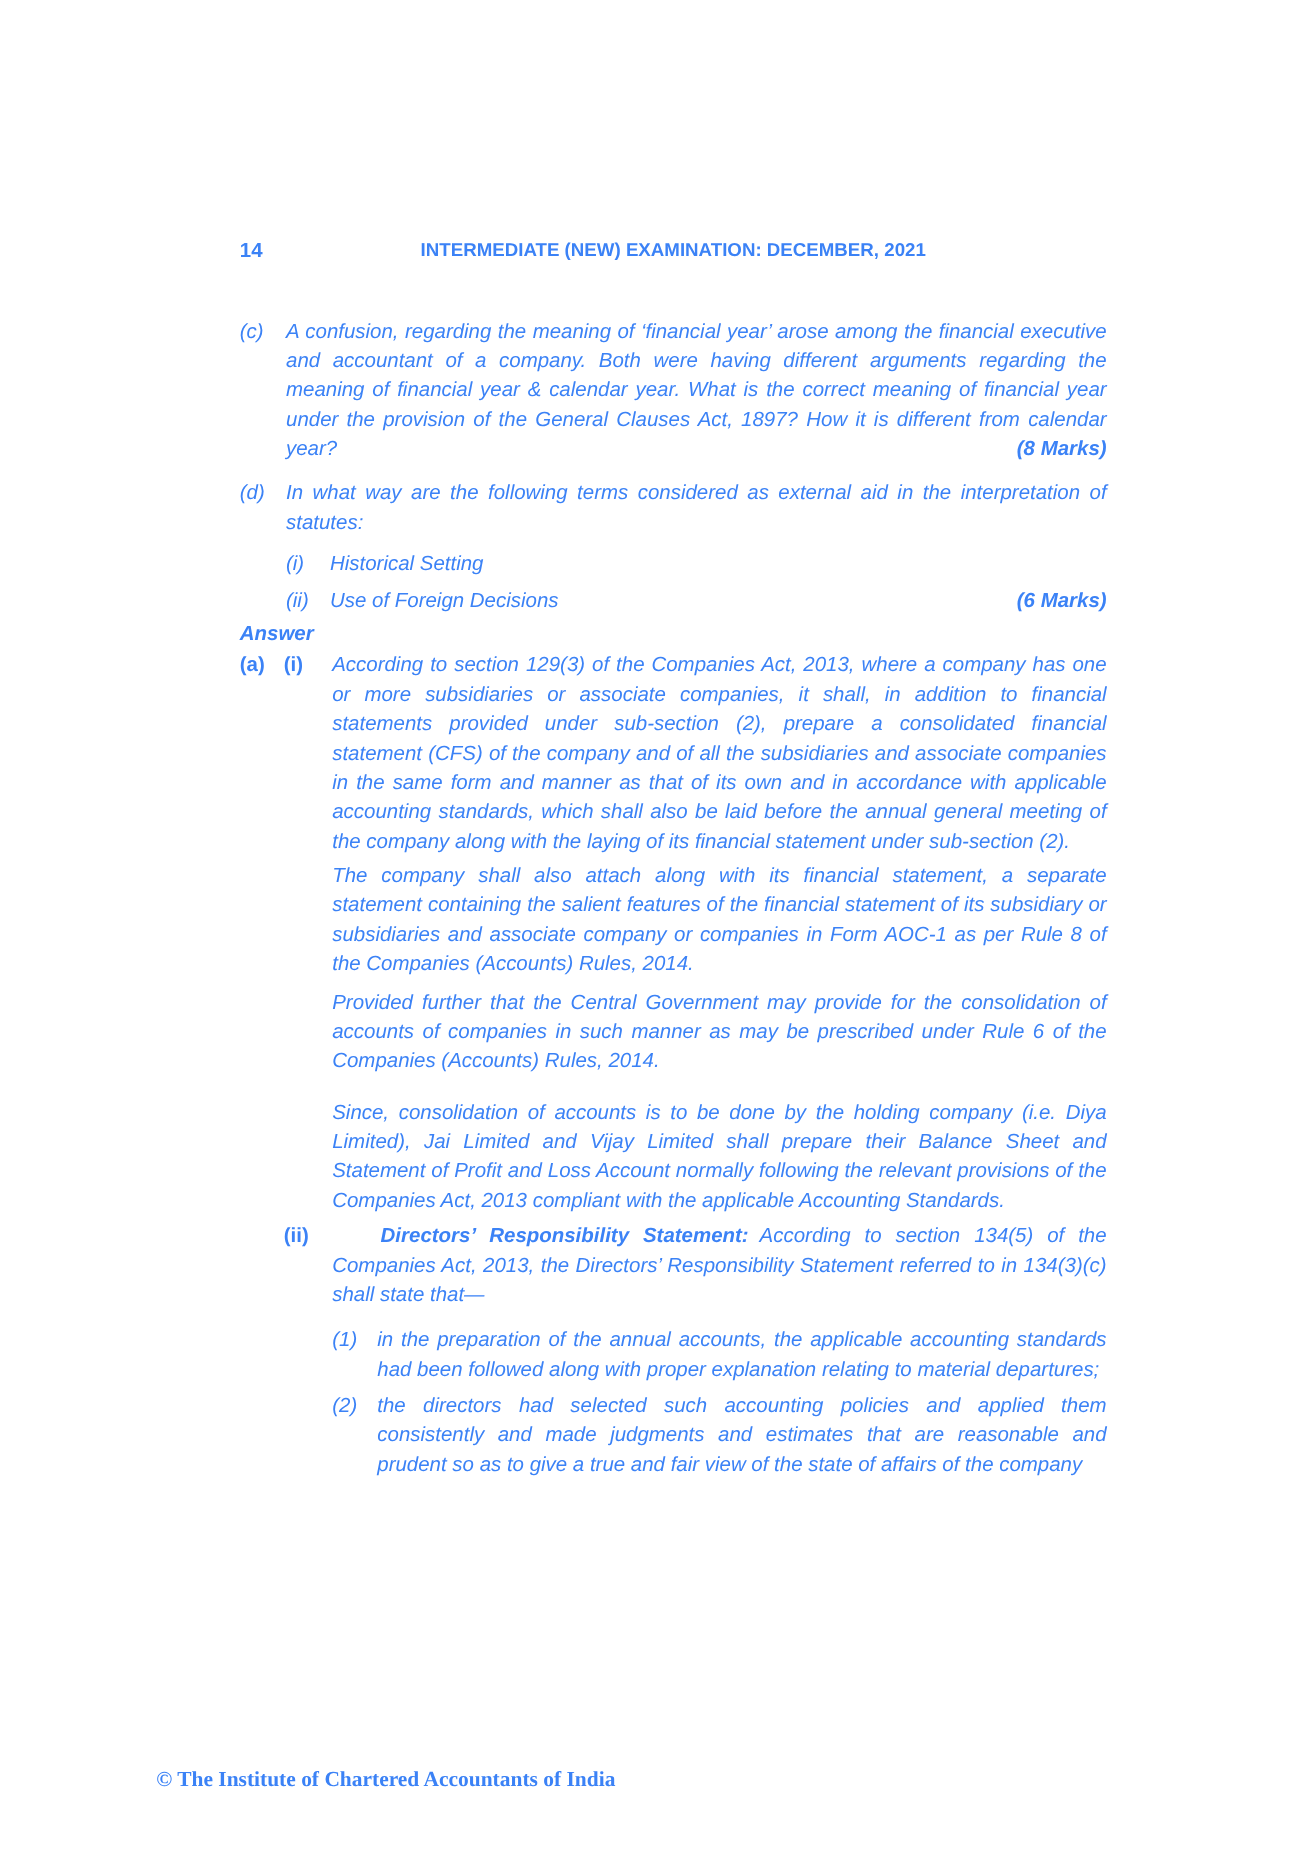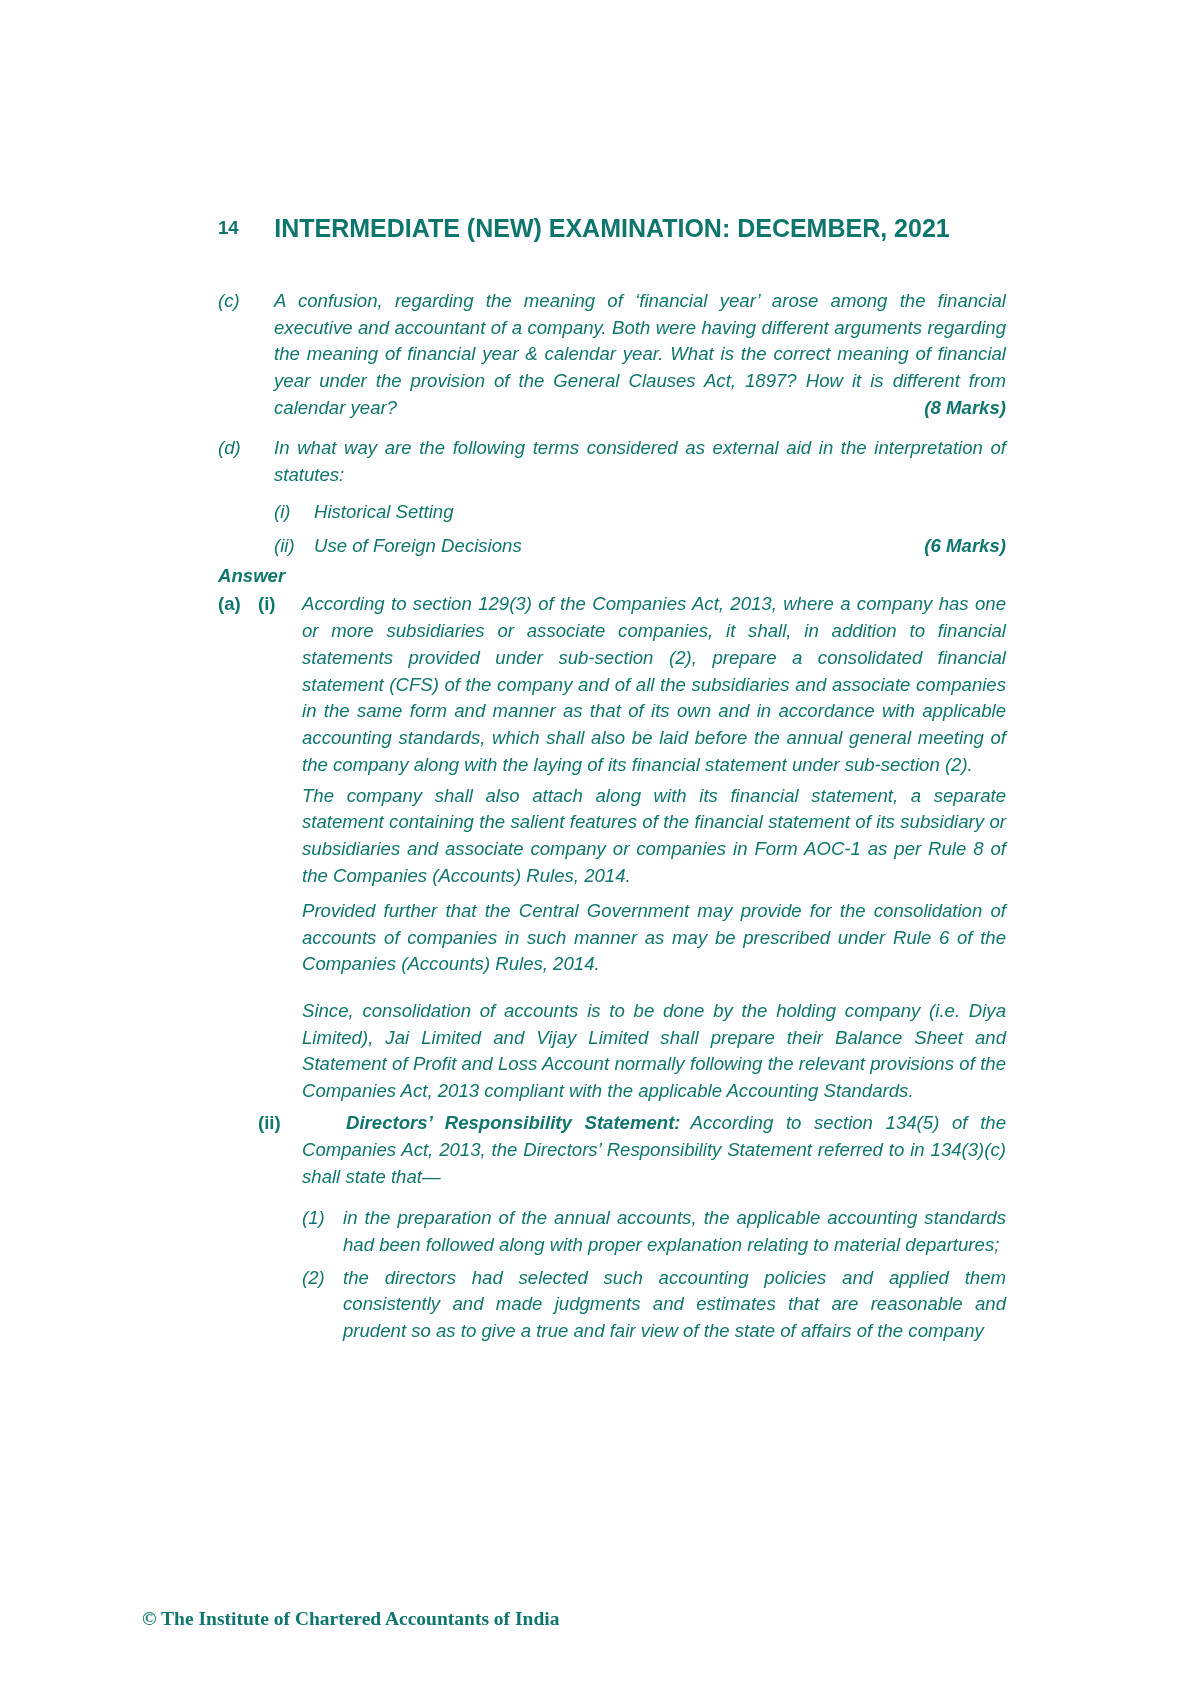--- a/index.html
+++ b/index.html
@@ -1,39 +1,39 @@
 <!DOCTYPE html>
 <html><head>
 <meta charset="utf-8">
 <style>
   html,body{margin:0;padding:0;background:#ffffff;}
   .page{
     position:relative;
     width:1191px;height:1684px;
     background:#ffffff;
-    color:#0f766e;
+    color:#3b82f6;
     font-family:"Liberation Sans","DejaVu Sans",sans-serif;
     overflow:hidden;
   }
   .hdr-num{
     position:absolute;left:218px;top:215px;
     font-size:18.6px;line-height:26.7px;font-weight:bold;
   }
   .hdr-title{
     position:absolute;left:218px;top:215px;width:788px;
-    text-align:center;font-size:25px;line-height:26.7px;font-weight:bold;
+    text-align:center;font-size:17px;line-height:26.7px;font-weight:bold;
   }
   .content{
     position:absolute;left:218px;top:288px;width:788px;
     font-size:18.6px;line-height:26.7px;
   }
   .row{display:flex;align-items:flex-start;}
   .q{font-style:italic;}
   .q-label{width:42px;flex:none;}
-  .q-body{flex:1;min-width:0;margin-left:14px;}
+  .q-body{flex:1;min-width:0;}
   .sub-label{width:40px;flex:none;}
   .sub-text{flex:1;min-width:0;}
   .a-label{width:40px;flex:none;font-weight:bold;}
   .a-sub{width:44px;flex:none;font-weight:bold;}
   .a-body{flex:1;min-width:0;font-style:italic;}
   .li-label{width:41px;flex:none;}
   .li-text{flex:1;min-width:0;}
   .just{text-align:justify;}
   .rel{position:relative;}
   .marks{position:absolute;right:0;bottom:0;font-weight:bold;white-space:nowrap;}

